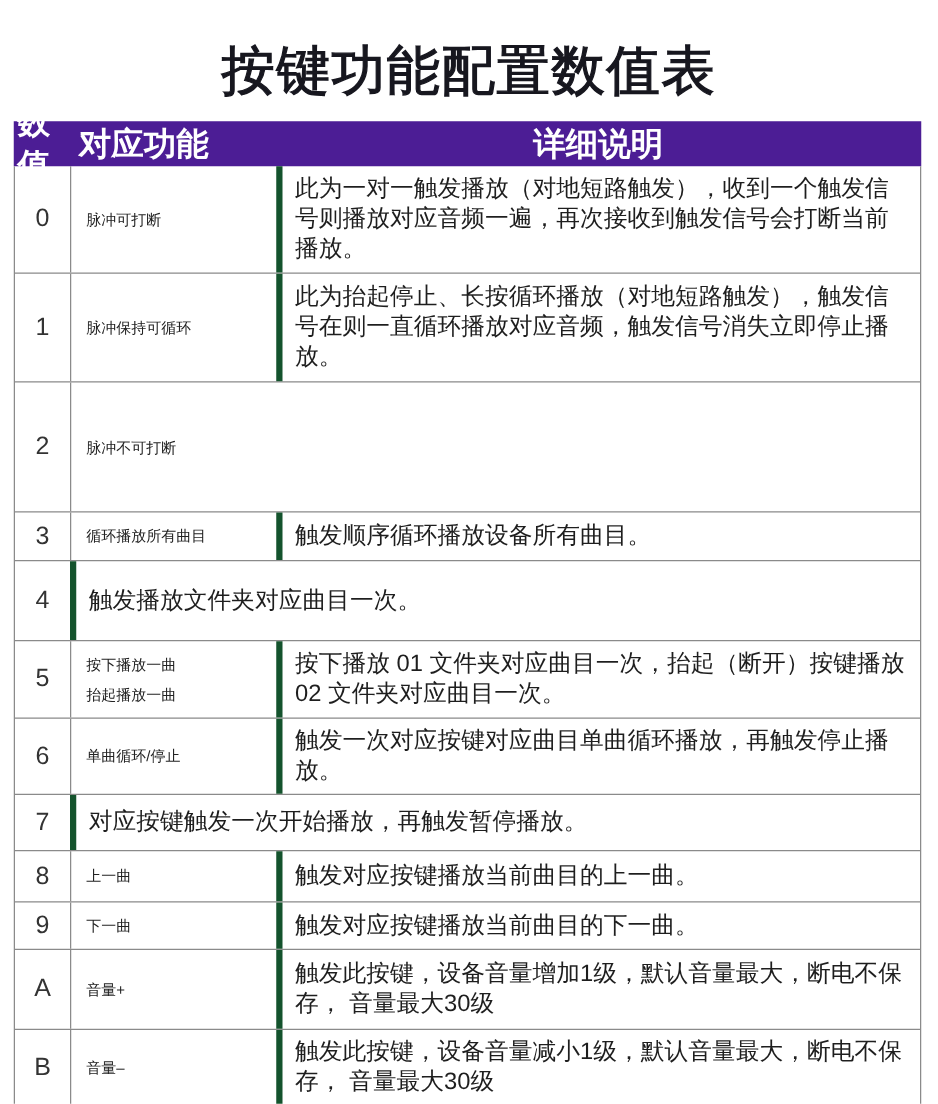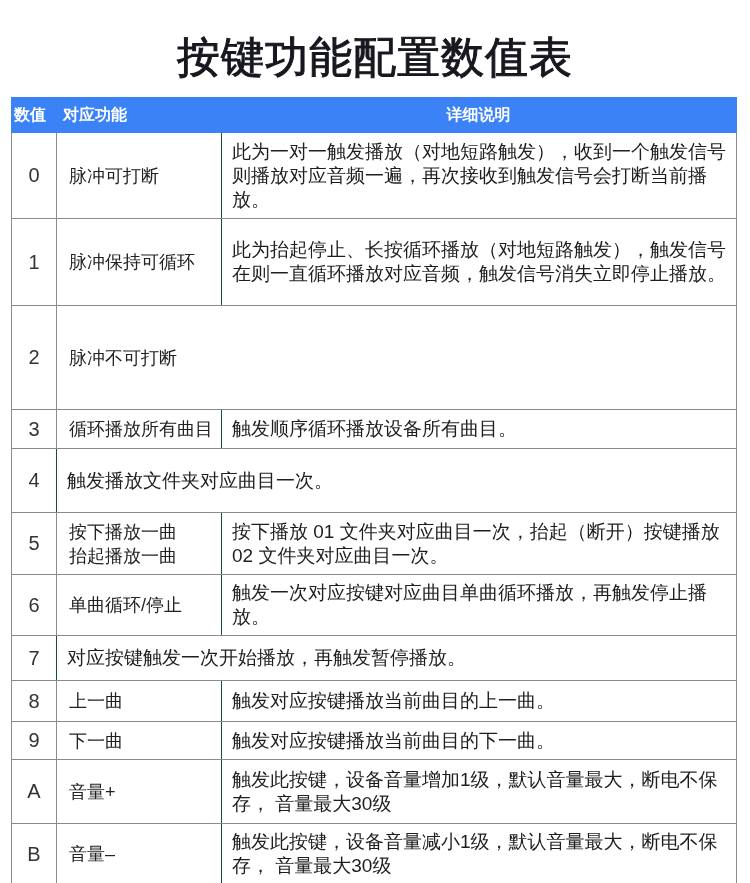--- a/index.html
+++ b/index.html
@@ -25,24 +25,24 @@
 
   .table {
     margin: 13px 13px 0 11px;
     width: 726px;
   }
 
   .thead {
     display: flex;
     align-items: center;
     height: 36px;
-    background: #3b82f6;
+    background: #4c1d95;
     color: #ffffff;
     font-weight: bold;
-    font-size: 16px;
+    font-size: 26px;
   }
   .hc1 { width: 44px; padding-left: 3px; }
   .hc2 { width: 165px; padding-left: 8px; }
   .hc3 { flex: 1; text-align: center; }
 
   .tbody {
     border-left: 1px solid #8a8a8a;
     border-right: 1px solid #8a8a8a;
   }
   .row { display: flex; align-items: stretch; }
@@ -51,27 +51,27 @@
   .c1 {
     width: 44px;
     display: flex; align-items: center; justify-content: center;
     font-size: 20px; color: #333;
   }
   .c2 {
     width: 165px;
     border-left: 1px solid #8a8a8a;
     display: flex; align-items: center;
     padding: 4px 2px 4px 12px;
-    font-size: 18px; line-height: 24px;
+    font-size: 12px; line-height: 24px;
     color: #222;
     white-space: pre-line;
   }
   .c3 {
     flex: 1;
-    border-left: 1px solid #14532d;
+    border-left: 5px solid #14532d;
     display: flex; align-items: center;
     padding: 6px 8px 6px 10px;
     font-size: 19px; line-height: 24px;
     color: #1e1e1e;
   }
 
   .r0 { min-height: 85px; }
   .r1 { min-height: 87px; }
   .r2 { min-height: 104px; }
   .r3 { min-height: 39px; }

